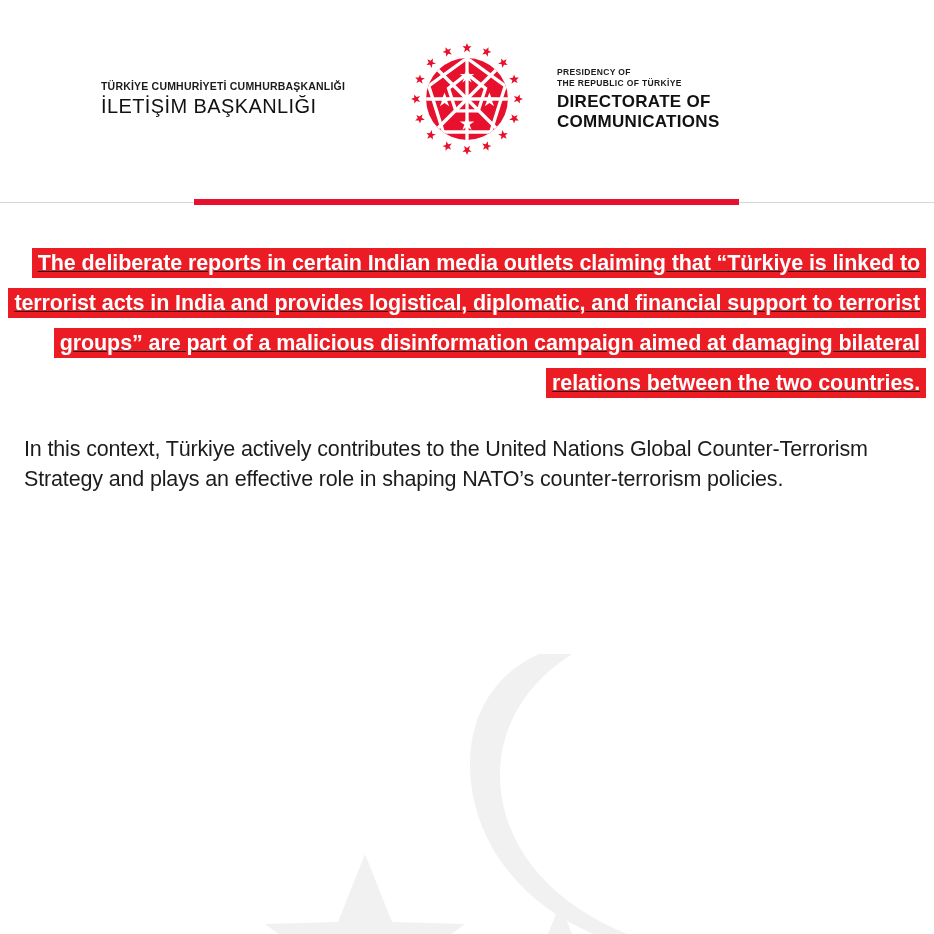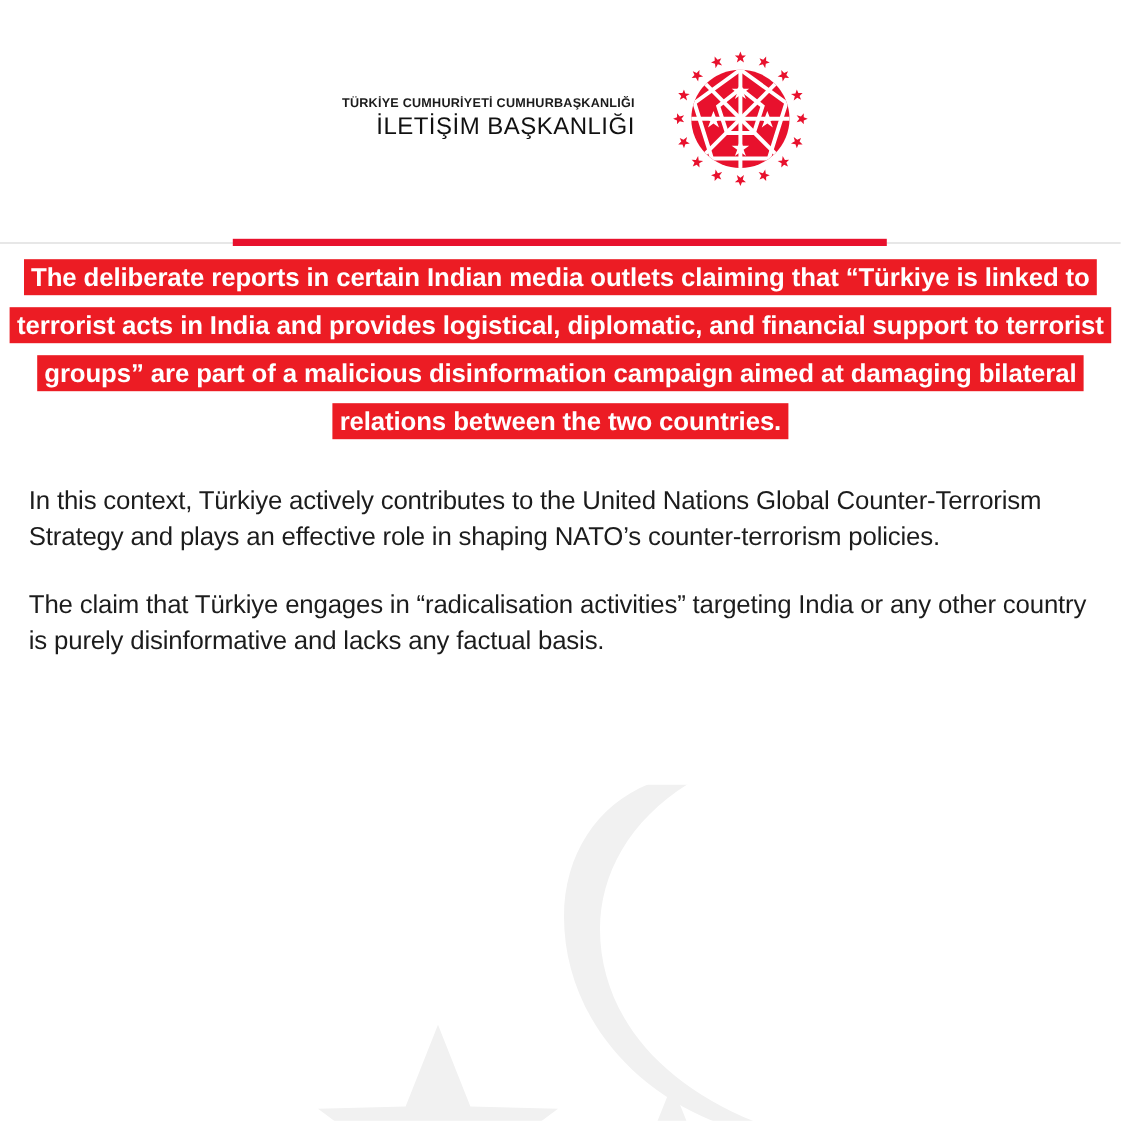--- a/index.html
+++ b/index.html
@@ -40,21 +40,20 @@
     position: relative;
     z-index: 2;
     height: 198px;
     display: flex;
     align-items: center;
     justify-content: center;
     gap: 0px;
   }
   .header-left {
     width: 300px;
-    text-align: right;
     padding-right: 22px;
     box-sizing: border-box;
   }
   .header-left .line1 {
     font-size: 10.5px;
     letter-spacing: 0.2px;
     color: #1b1b1b;
     font-weight: 700;
     margin-bottom: 3px;
     white-space: nowrap;
@@ -126,22 +125,24 @@
     width: 545px;
     top: 1px;
     height: 6px;
     background: #e8112d;
   }
 
   
   .headline {
     position: relative;
     z-index: 2;
-    text-align: center;
+    margin-top: 32px;
+    text-align: right;
     padding: 0 8px;
+    text-decoration: underline;
   }
   .headline .hl {
     display: inline;
     background: #ec1c24;
     color: #ffffff;
     font-size: 21.5px;
     font-weight: 700;
     line-height: 1.86;
     letter-spacing: -0.1px;
     box-decoration-break: clone;
@@ -258,29 +259,34 @@
           <g transform="rotate(315) translate(0,-78)">
               <polygon points="0,-7 2,-2 7,-2 3,1.5 4.5,7 0,3.6 -4.5,7 -3,1.5 -7,-2 -2,-2"></polygon>
             </g>
           <g transform="rotate(337.5) translate(0,-78)">
               <polygon points="0,-7 2,-2 7,-2 3,1.5 4.5,7 0,3.6 -4.5,7 -3,1.5 -7,-2 -2,-2"></polygon>
             </g>
         </g>
       </g>
     </svg>
 
+    <div class="header-right">
+      <div class="small1">PRESIDENCY OF</div>
+      <div class="small2">THE REPUBLIC OF TÜRKİYE</div>
+      <div class="big1">DIRECTORATE OF</div>
+      <div class="big2">COMMUNICATIONS</div>
+    </div>
   </div>
 
   <div class="rules">
     <div class="rule-grey"></div>
     <div class="rule-red"></div>
   </div>
 
   <div class="headline">
     <span class="hl">The deliberate reports in certain Indian media outlets claiming that “Türkiye is linked to terrorist acts in India and provides logistical, diplomatic, and financial support to terrorist groups” are part of a malicious disinformation campaign aimed at damaging bilateral relations between the two countries.</span>
   </div>
 
   <div class="body">
     <p>In this context, Türkiye actively contributes to the United Nations Global Counter-Terrorism Strategy and plays an effective role in shaping NATO’s counter-terrorism policies.</p>
-    <p>The claim that Türkiye engages in “radicalisation activities” targeting India or any other country is purely disinformative and lacks any factual basis.</p>
   </div>
 
 </div>
 
 </body></html>

